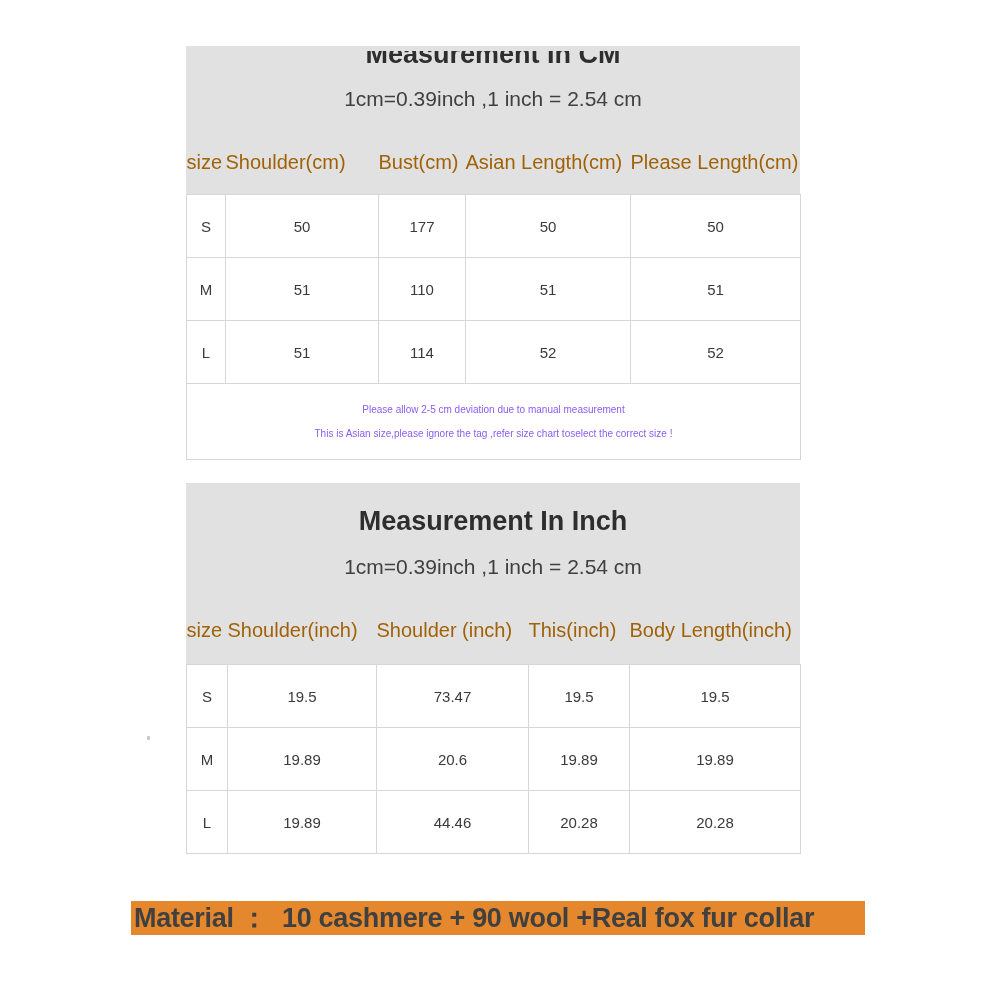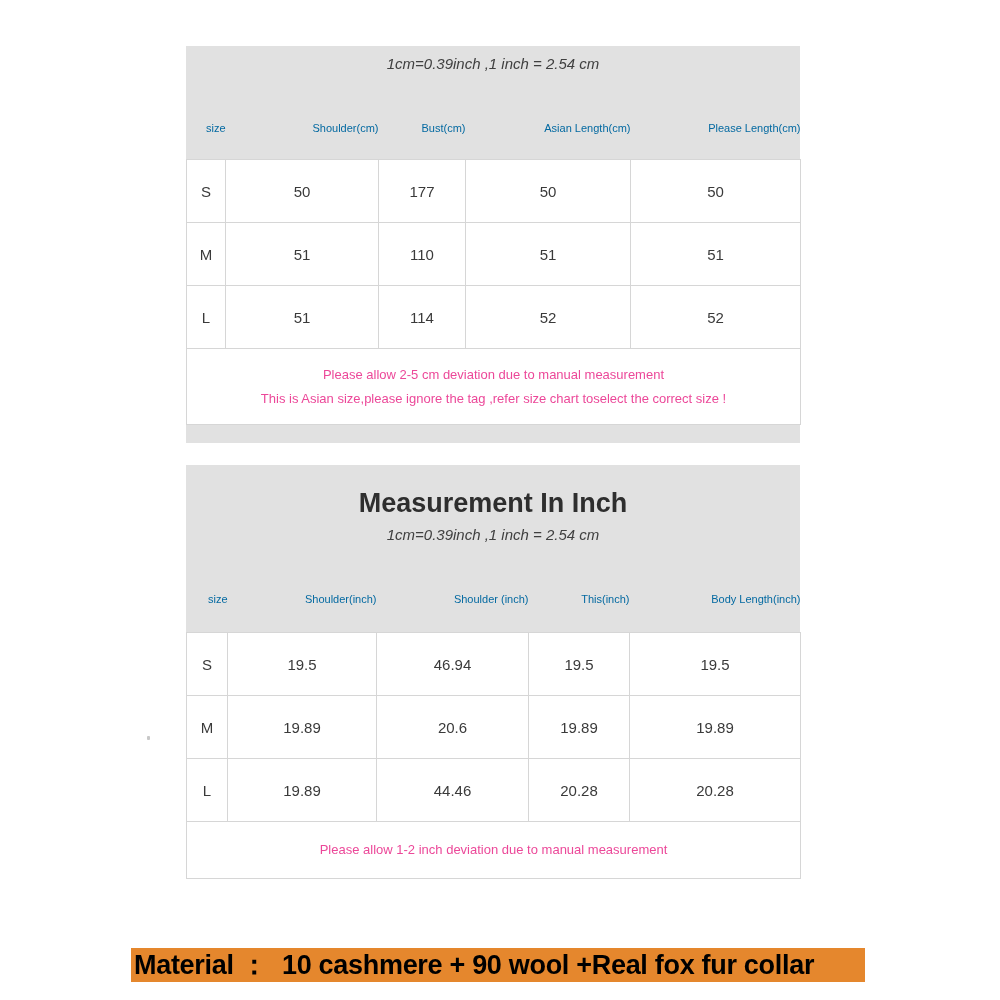--- a/index.html
+++ b/index.html
@@ -8,74 +8,77 @@
     background:#ffffff;
     font-family:"Liberation Sans", sans-serif;
     color:#3a3a3a;
     overflow:hidden;
   }
   .panel {
     position:absolute; left:186px; width:614px;
     background:#e1e1e1; box-sizing:border-box;
   }
   #cm-panel   { top:46px;  height:397px; }
-  #inch-panel { top:465px; height:336px; }
+  #inch-panel { top:483px; height:336px; }
 
   .title-clip { height:16px; overflow:hidden; margin-top:5px; }
   .clipped-title {
     font-size:27px; font-weight:bold; line-height:27px;
     margin-top:-10px; text-align:center; color:#2e2e2e;
   }
   .table-title {
     font-size:27px; font-weight:bold; line-height:28px;
     text-align:center; color:#2e2e2e; margin-top:24px;
   }
   .table-subtitle {
-    font-size:15px; line-height:18px; text-align:center;
-    color:#404040; margin-top:9px;font-style:italic;
+    font-size:21px; line-height:18px; text-align:center;
+    color:#404040; margin-top:23px;
   }
 
   table { border-collapse:collapse; width:614px; table-layout:fixed; }
   #cm-table   { margin-top:23px; }
   #inch-table { margin-top:21px; }
 
   th {
-    font-weight:normal; font-size:11px; color:#0369a1;
-    text-align:right; vertical-align:middle; padding:0;
+    font-weight:normal; font-size:20px; color:#a16207;
+    text-align:left; vertical-align:middle; padding:0;
   }
   #cm-table th   { height:63px; }
   #inch-table th { height:67px; }
 
   tbody td {
     background:#ffffff; border:1px solid #d6d6d6;
     height:62px; text-align:center; vertical-align:middle;
     font-size:15px; color:#3a3a3a; padding:0;
   }
   .note-cell { vertical-align:middle; }
   #cm-table .note-cell   { height:75px; }
   #inch-table .note-cell { height:56px; }
-  .note-line { line-height:24px; font-size:13px; color:#ec4899; text-align:center; }
+  .note-line { line-height:24px; font-size:10px; color:#8b5cf6; text-align:center; }
 
   #material-banner {
-    position:absolute; left:131px; top:948px; width:734px; height:34px;
-    background:#e5872d; color:#000000;
+    position:absolute; left:131px; top:901px; width:734px; height:34px;
+    background:#e5872d; color:#404040;
     font-size:27px; font-weight:bold; line-height:34px;
     letter-spacing:-0.3px; white-space:pre;
     padding-left:3px; box-sizing:border-box; overflow:hidden;
   }
 
   .speck {
     position:absolute; left:147px; top:736px; width:3px; height:4px;
     background:#9a9a9a; opacity:0.55; border-radius:1px;
   }
 </style>
 </head>
 <body>
 
 <div class="panel" id="cm-panel">
+  <div class="title-clip">
+    <div class="clipped-title">Measurement In CM</div>
+  </div>
   <div class="table-subtitle">1cm=0.39inch ,1 inch = 2.54 cm</div>
 
   <table id="cm-table">
     <colgroup>
       <col style="width:39px">
         <col style="width:153px">
         <col style="width:87px">
         <col style="width:165px">
         <col style="width:170px">
     </colgroup>
@@ -138,42 +141,37 @@
         <th>Shoulder(inch)</th>
         <th>Shoulder (inch)</th>
         <th>This(inch)</th>
         <th>Body Length(inch)</th>
       </tr>
     </thead>
     <tbody>
       <tr>
         <td>S</td>
         <td>19.5</td>
-        <td>46.94</td>
+        <td>73.47</td>
         <td>19.5</td>
         <td>19.5</td>
       </tr>
       <tr>
         <td>M</td>
         <td>19.89</td>
         <td>20.6</td>
         <td>19.89</td>
         <td>19.89</td>
       </tr>
       <tr>
         <td>L</td>
         <td>19.89</td>
         <td>44.46</td>
         <td>20.28</td>
         <td>20.28</td>
       </tr>
-      <tr>
-        <td class="note-cell" colspan="5">
-          <div class="note-line">Please allow 1-2 inch deviation due to manual measurement</div>
-        </td>
-      </tr>
     </tbody>
   </table>
 </div>
 
 <div id="material-banner">Material ：  10 cashmere + 90 wool +Real fox fur collar</div>
 
 <div class="speck"></div>
 
 </body></html>

